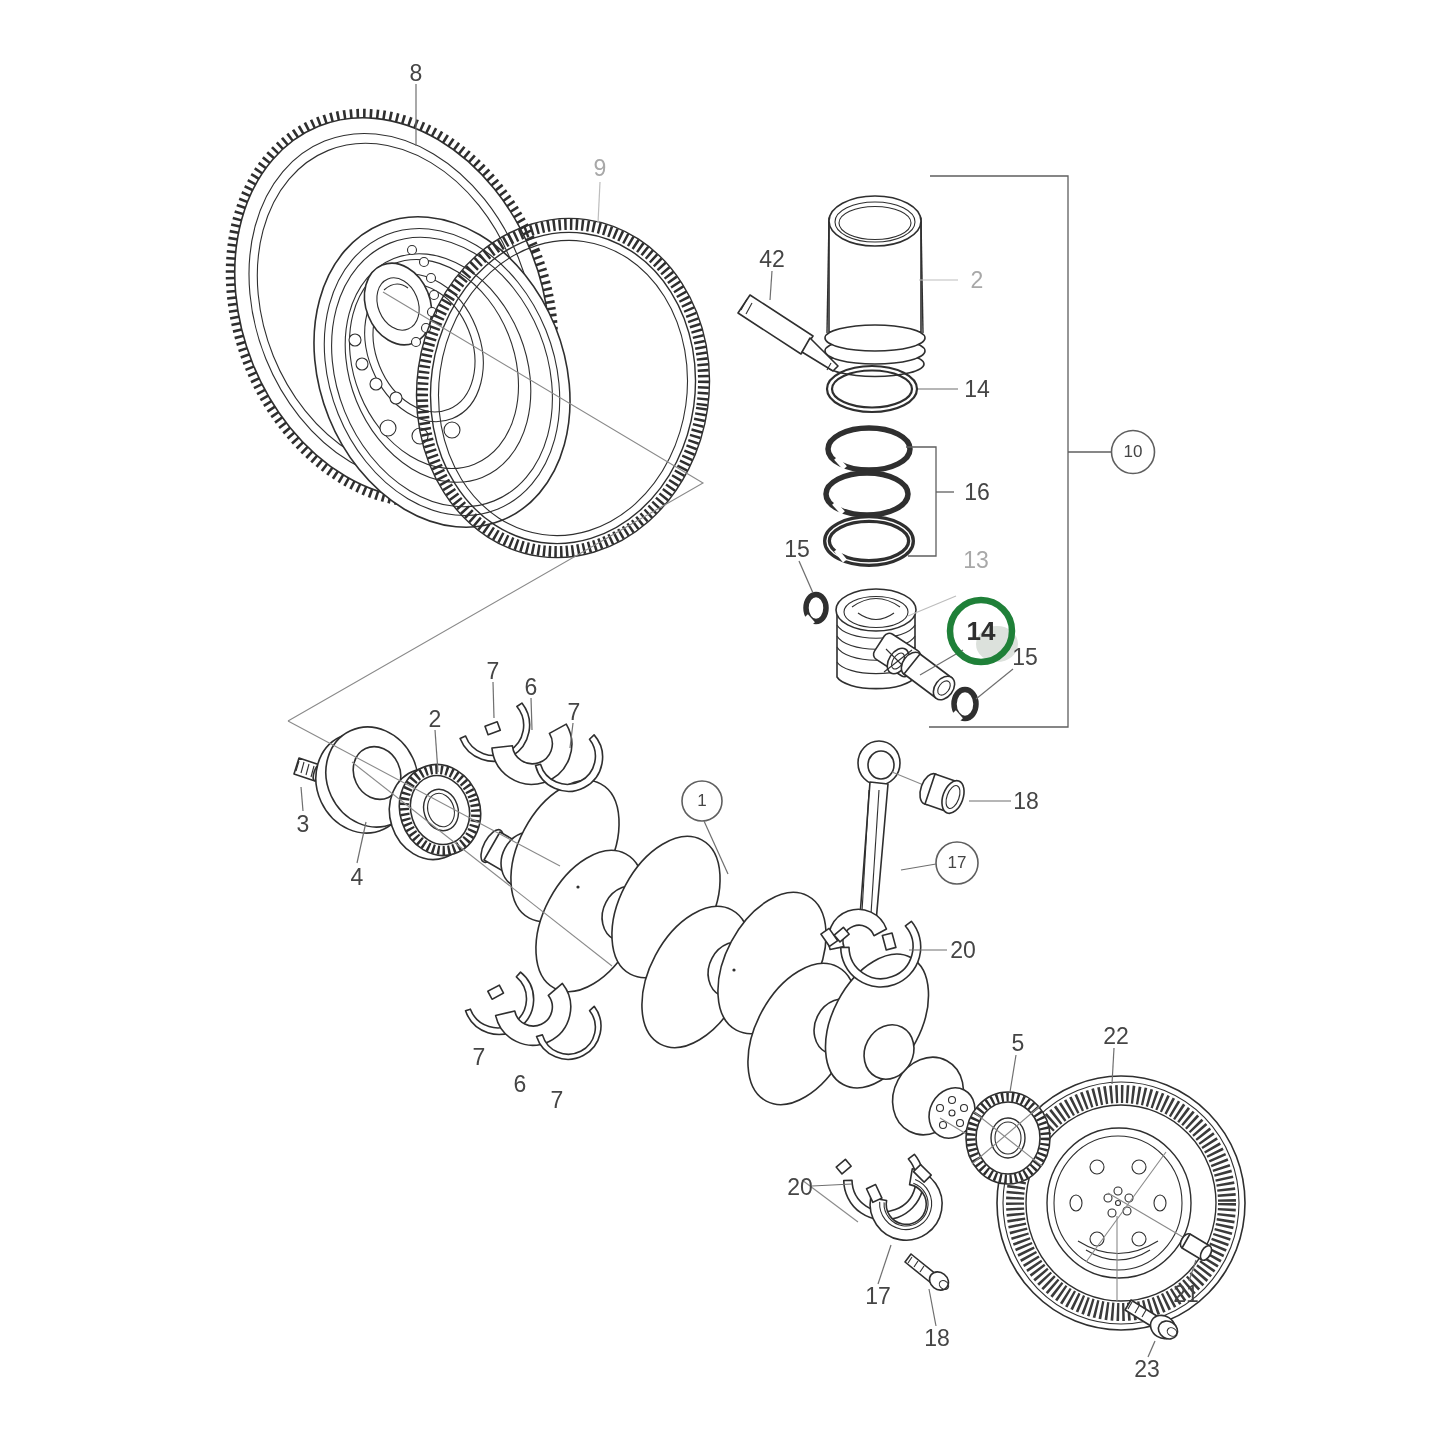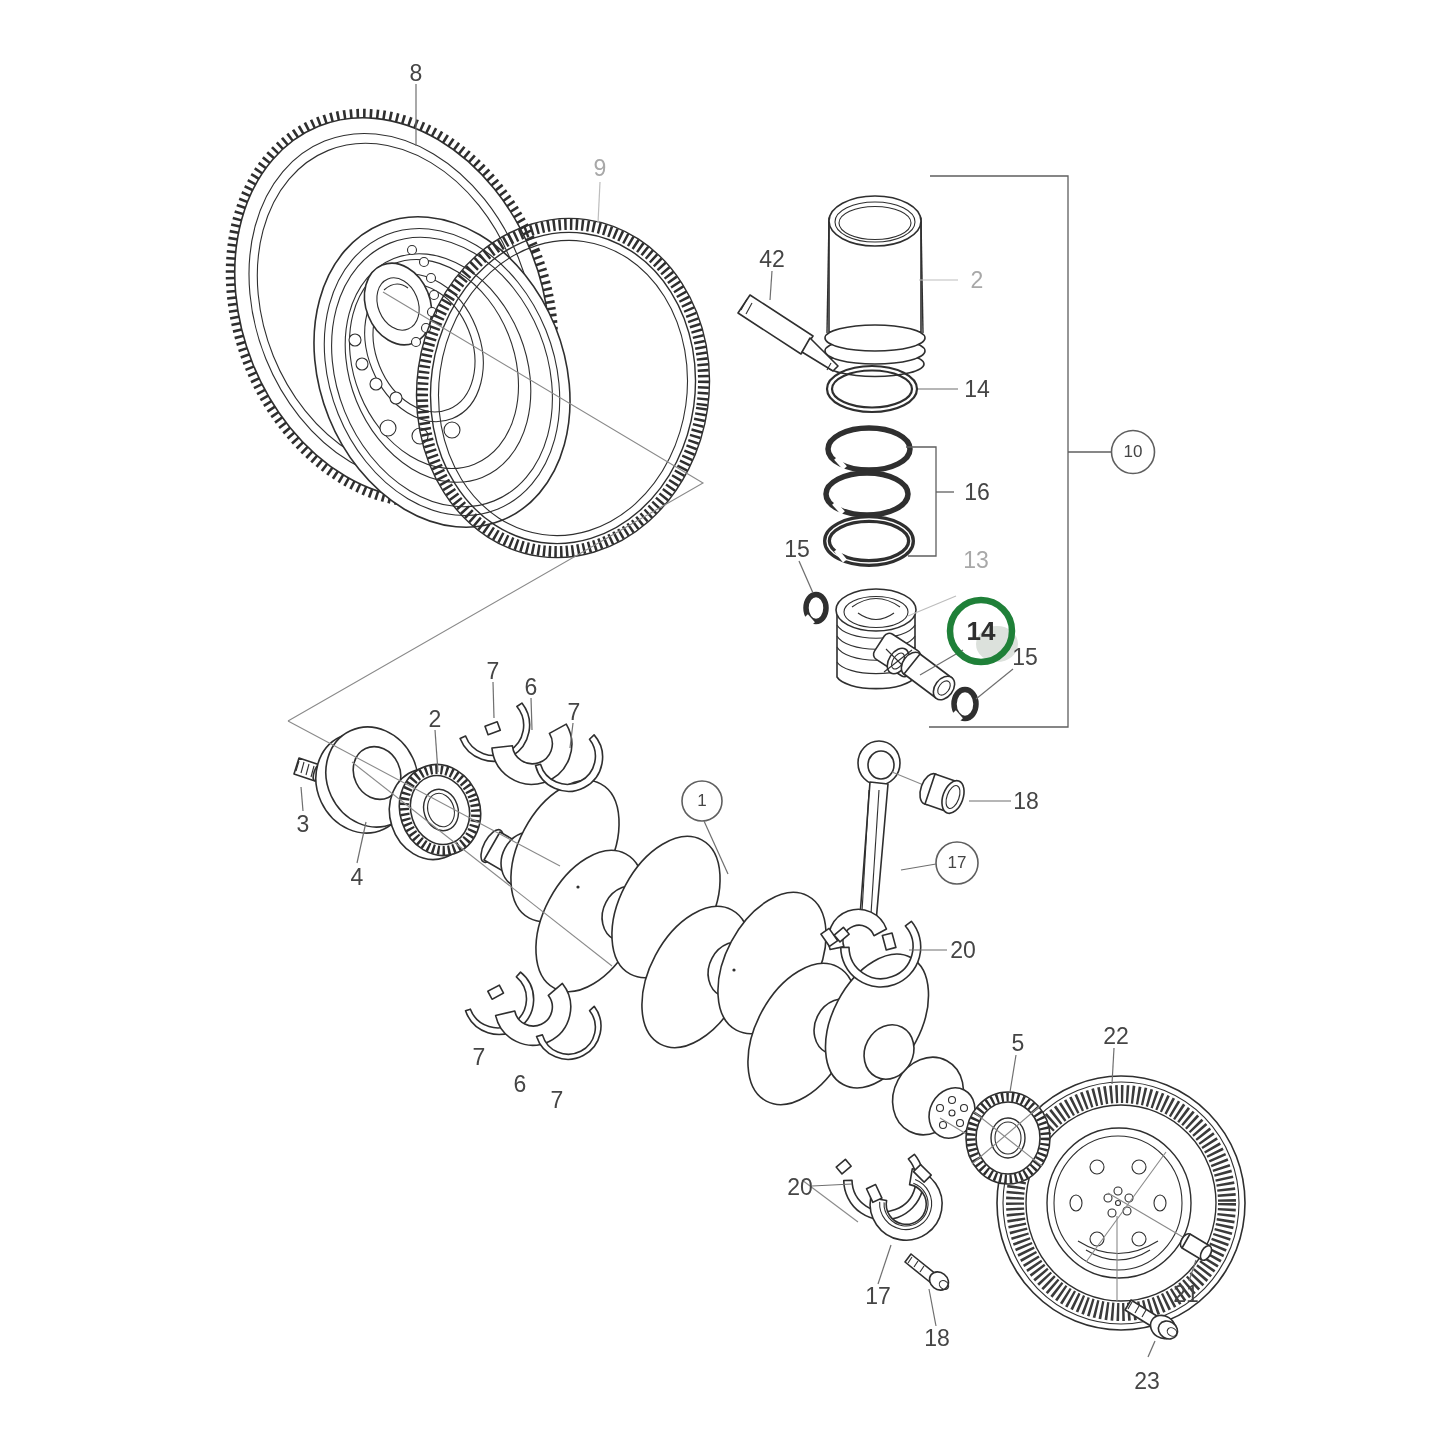--- a/index.html
+++ b/index.html
@@ -385,15 +385,15 @@
       <span class="callout plain" style="left: 963px; top: 950px;">20</span>
       <span class="callout plain" style="left: 479px; top: 1057px;">7</span>
       <span class="callout plain" style="left: 520px; top: 1084px;">6</span>
       <span class="callout plain" style="left: 557px; top: 1100px;">7</span>
       <span class="callout plain" style="left: 1018px; top: 1043px;">5</span>
       <span class="callout plain" style="left: 1116px; top: 1036px;">22</span>
       <span class="callout plain" style="left: 800px; top: 1187px;">20</span>
       <span class="callout plain" style="left: 878px; top: 1296px;">17</span>
       <span class="callout plain" style="left: 937px; top: 1338px;">18</span>
       <span class="callout plain" style="left: 1186px; top: 1294px;">21</span>
-      <span class="callout plain" style="left: 1147px; top: 1369px; margin-top: 12px;">23</span>
+      <span class="callout plain" style="left: 1147px; top: 1369px;">23</span>
     </div>
 </div>
 
 </body></html>

